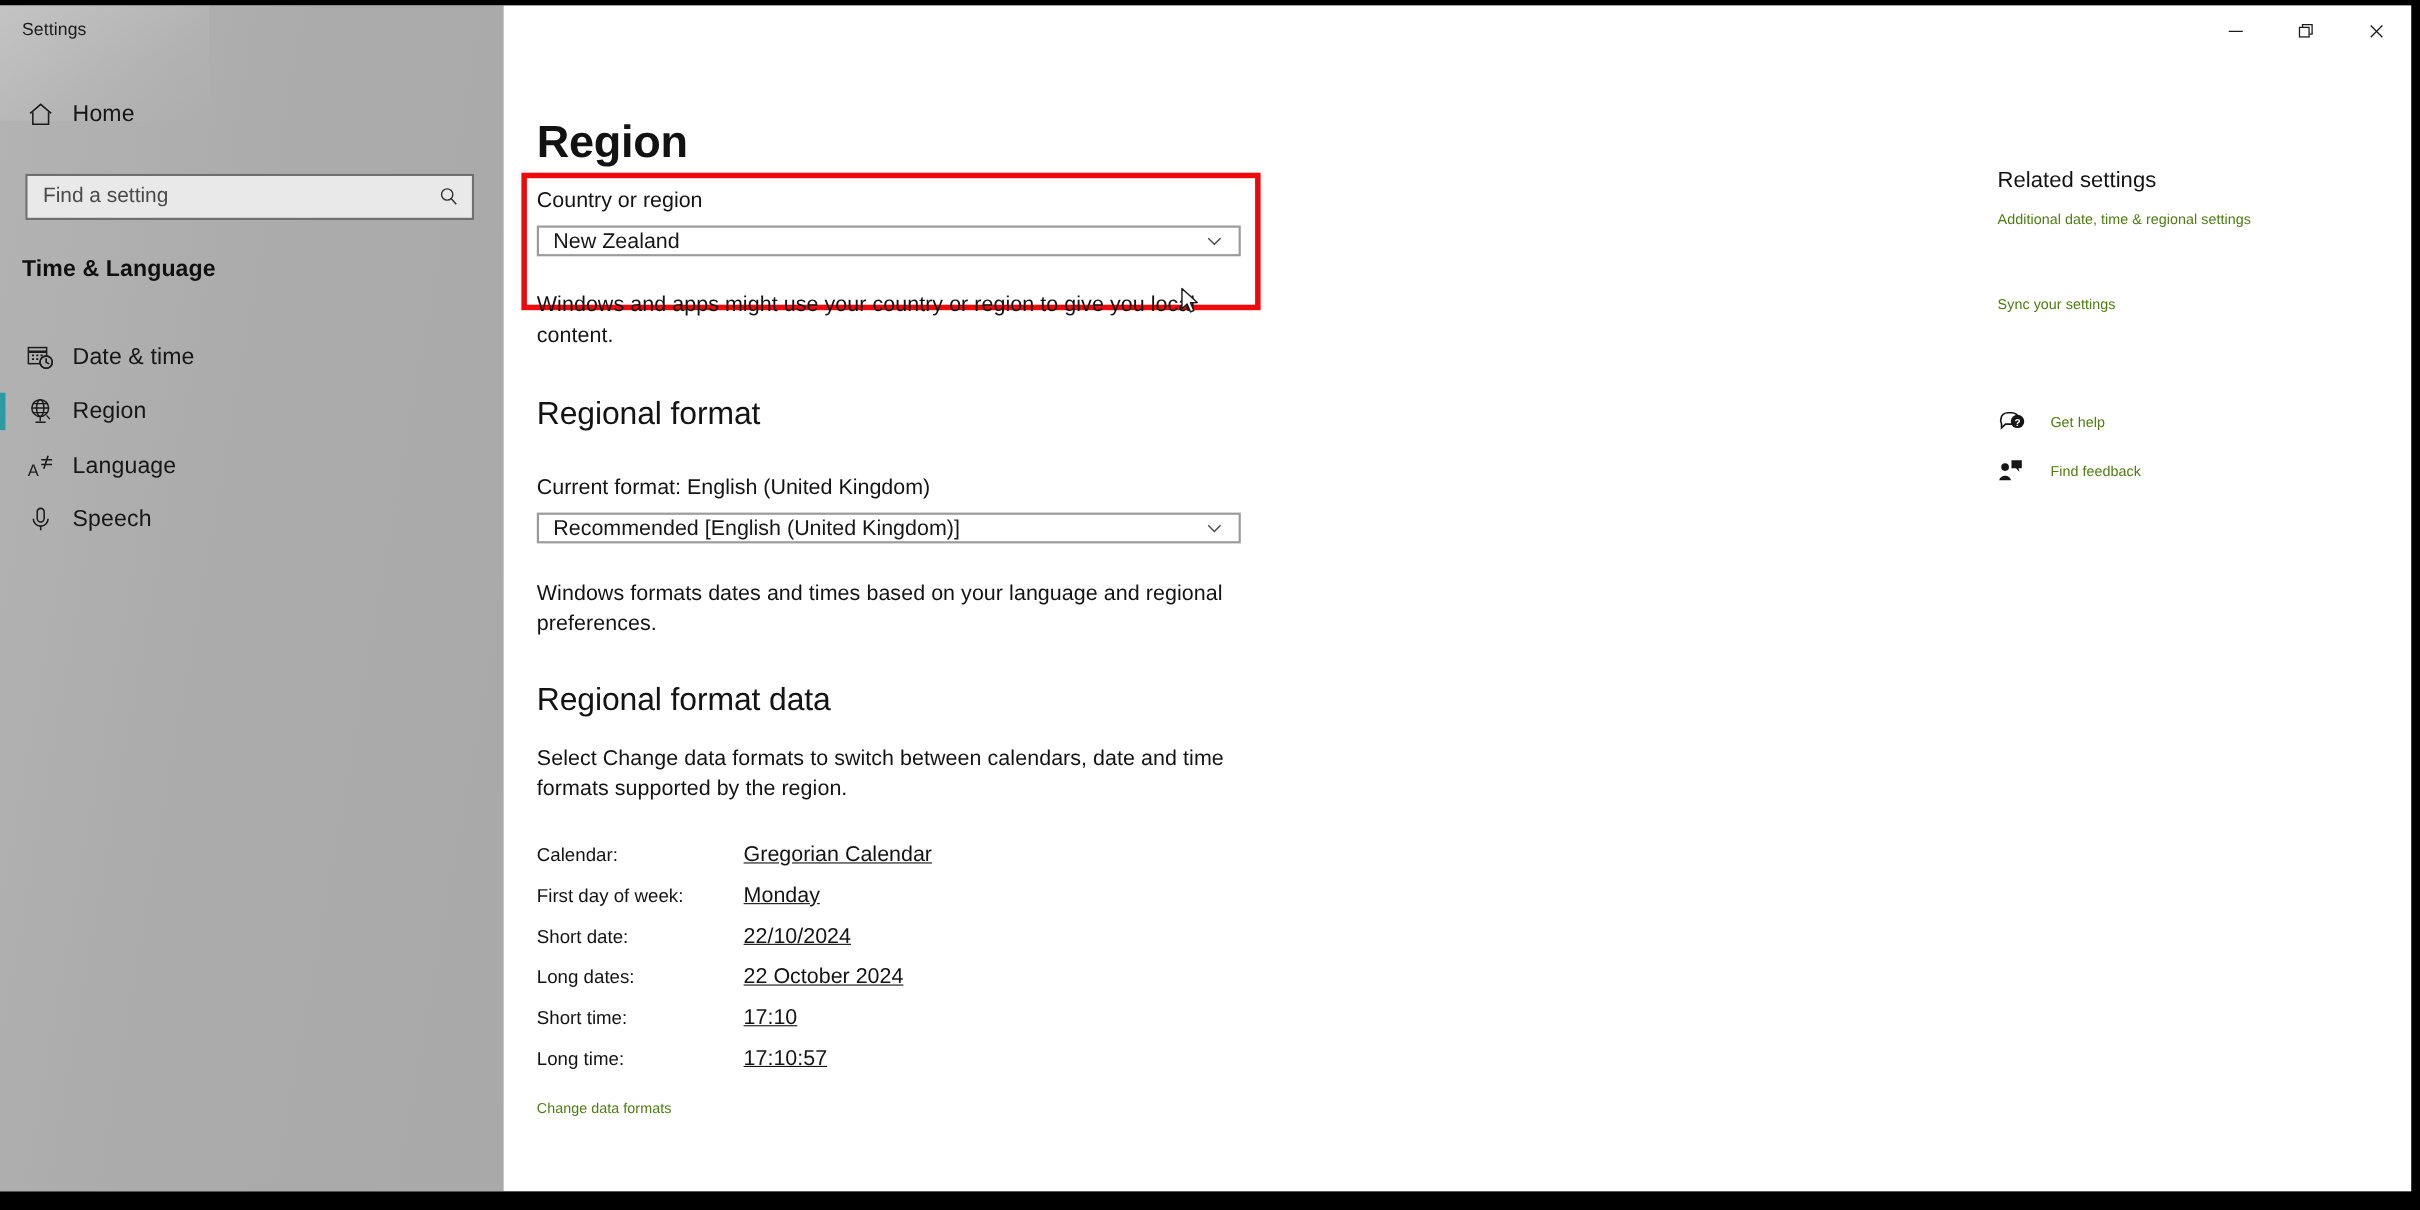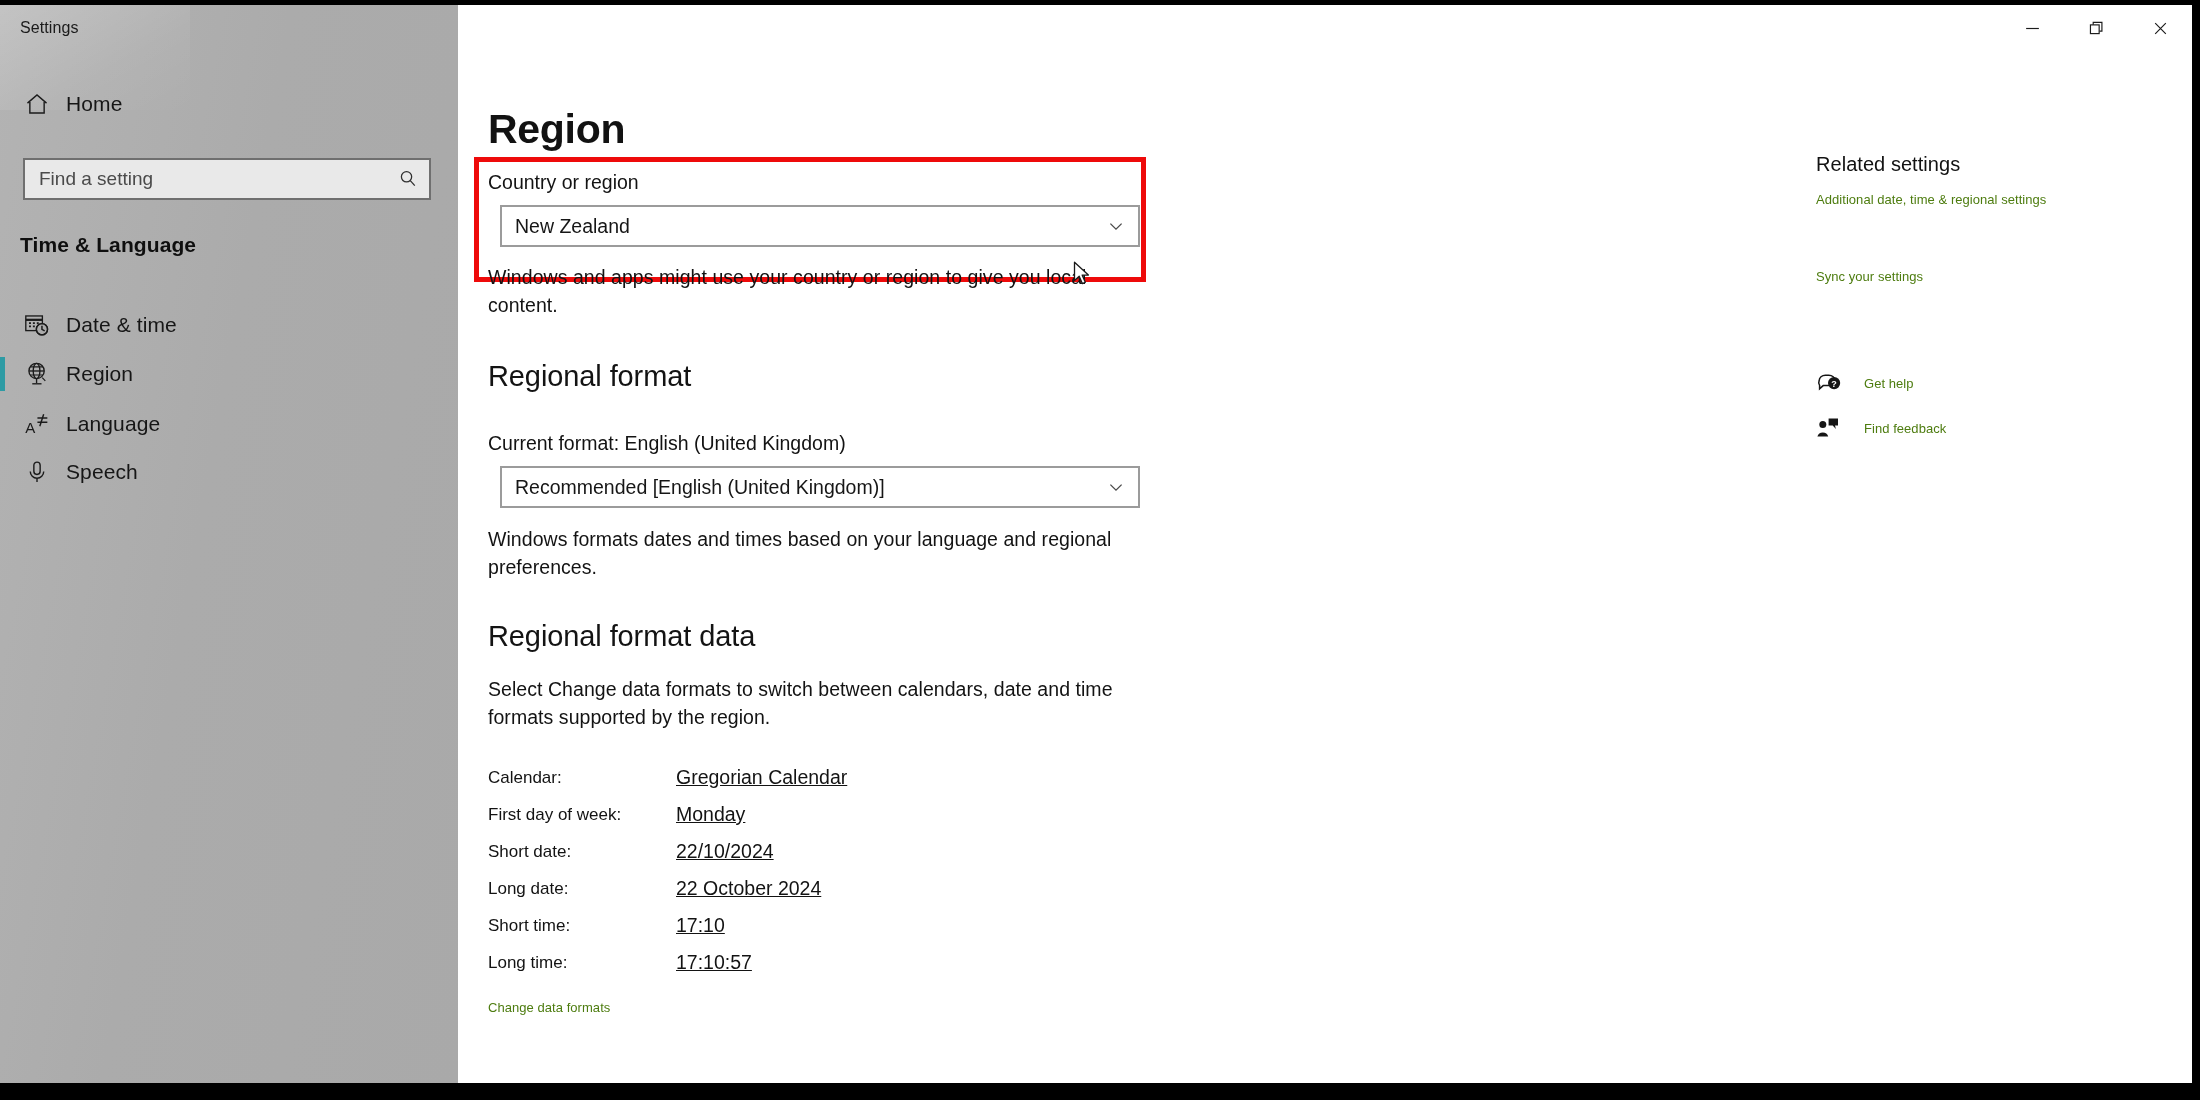--- a/index.html
+++ b/index.html
@@ -173,23 +173,23 @@
   }
   .small-label {
     position: absolute;
     left: 30px;
     font-size: 19.5px;
     color: #131313;
   }
 
   .combo {
     position: absolute;
-    left: 42px;
+    left: 30px;
     box-sizing: border-box;
-    height: 42px;
+    height: 28px;
     background: #ffffff;
     border: 2px solid #9b9b9b;
     display: flex;
     align-items: center;
   }
   .combo .combo-value {
     flex: 1;
     padding-left: 13px;
     font-size: 19.5px;
     color: #161616;
@@ -483,21 +483,21 @@
       </div>
       <div class="drow">
         <span class="dkey">First day of week:</span>
         <span class="dval">Monday</span>
       </div>
       <div class="drow">
         <span class="dkey">Short date:</span>
         <span class="dval">22/10/2024</span>
       </div>
       <div class="drow">
-        <span class="dkey">Long date:</span>
+        <span class="dkey">Long dates:</span>
         <span class="dval">22 October 2024</span>
       </div>
       <div class="drow">
         <span class="dkey">Short time:</span>
         <span class="dval">17:10</span>
       </div>
       <div class="drow">
         <span class="dkey">Long time:</span>
         <span class="dval">17:10:57</span>
       </div>

